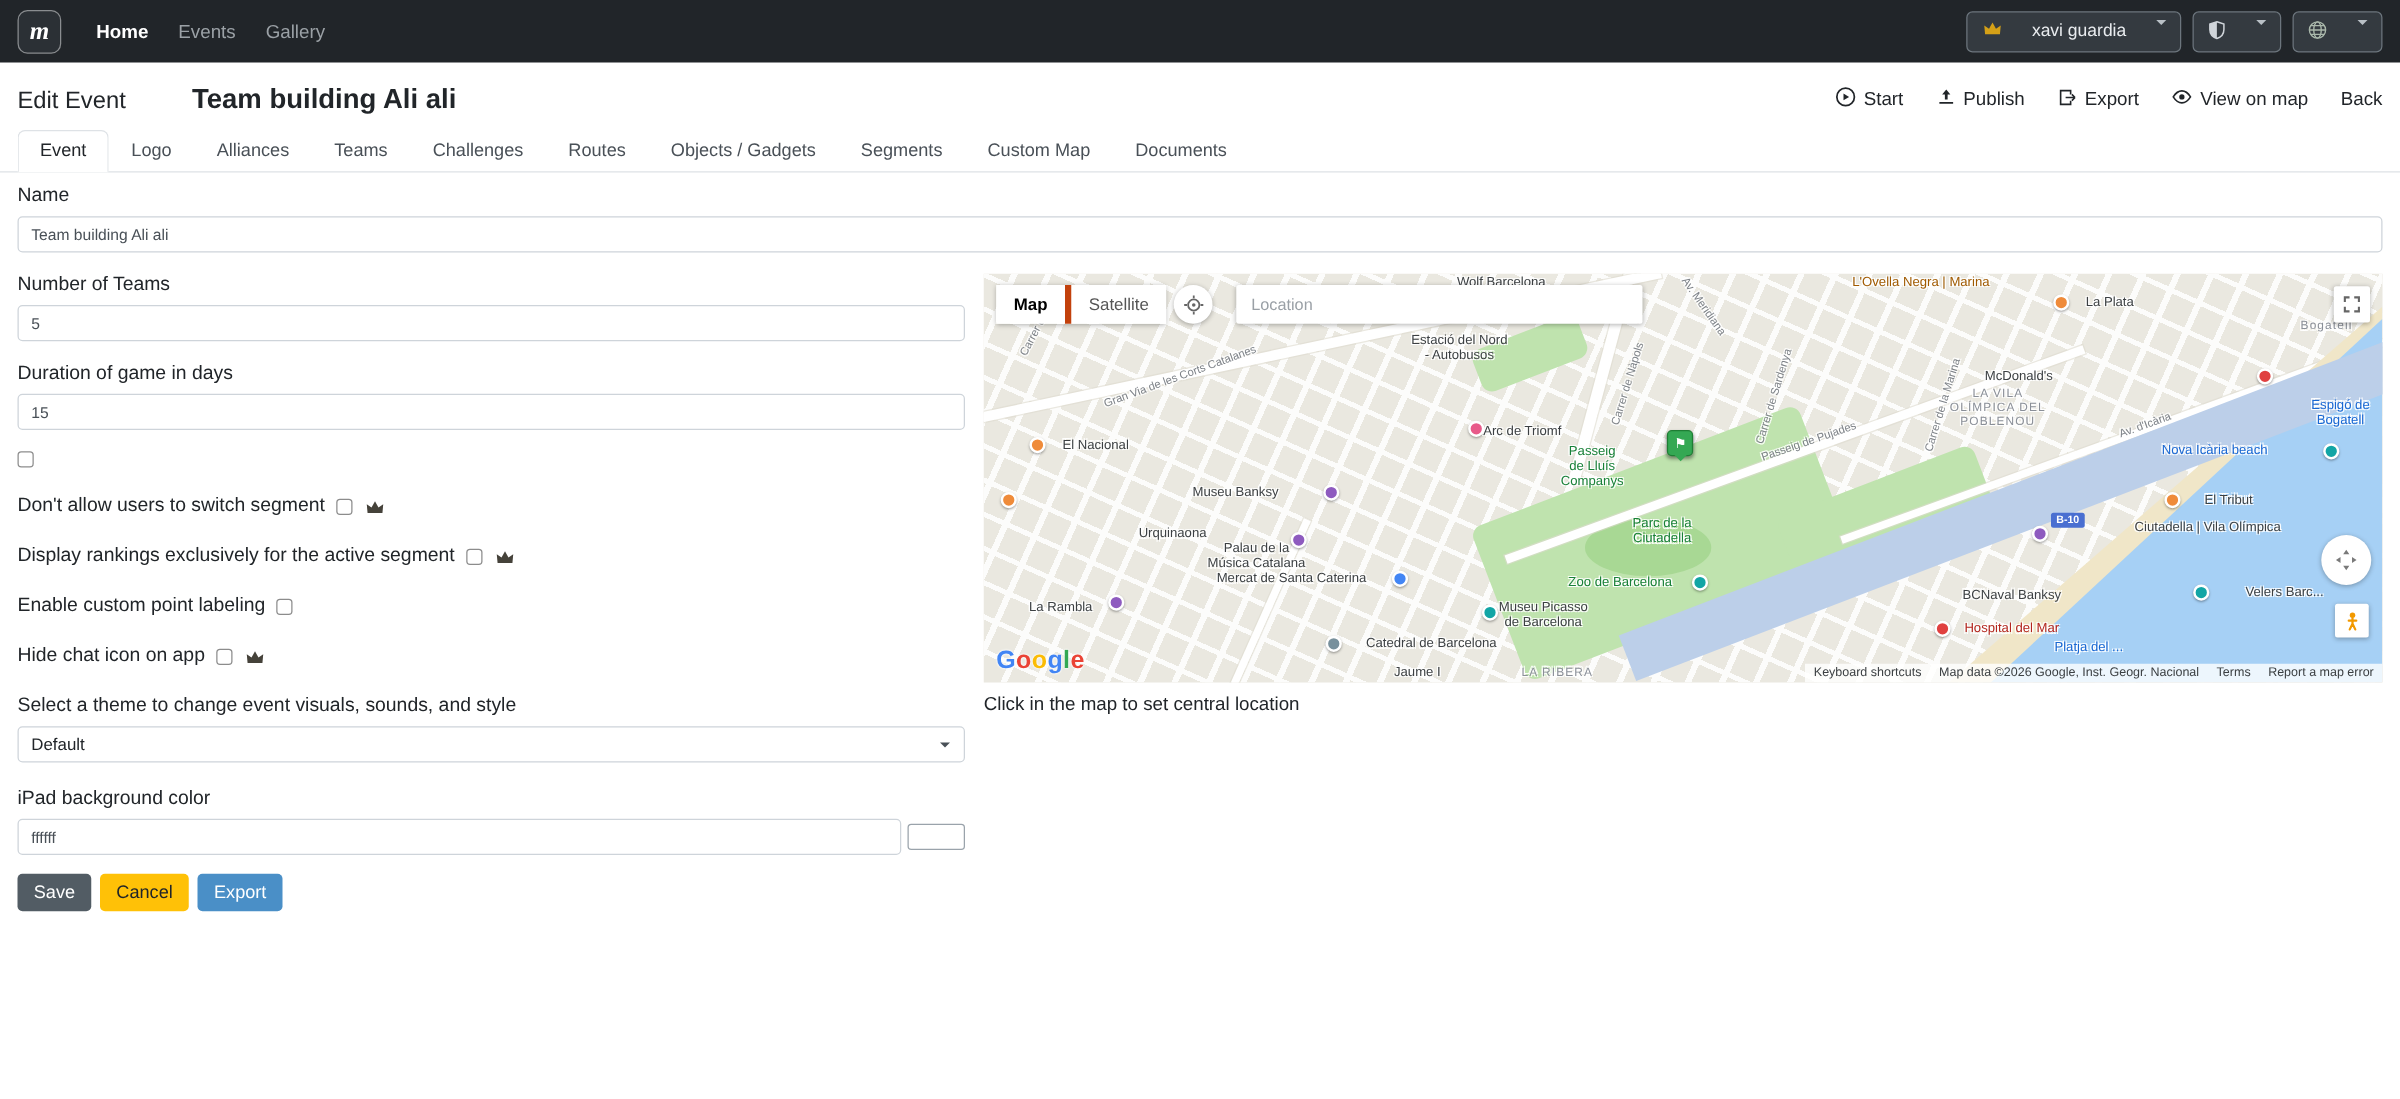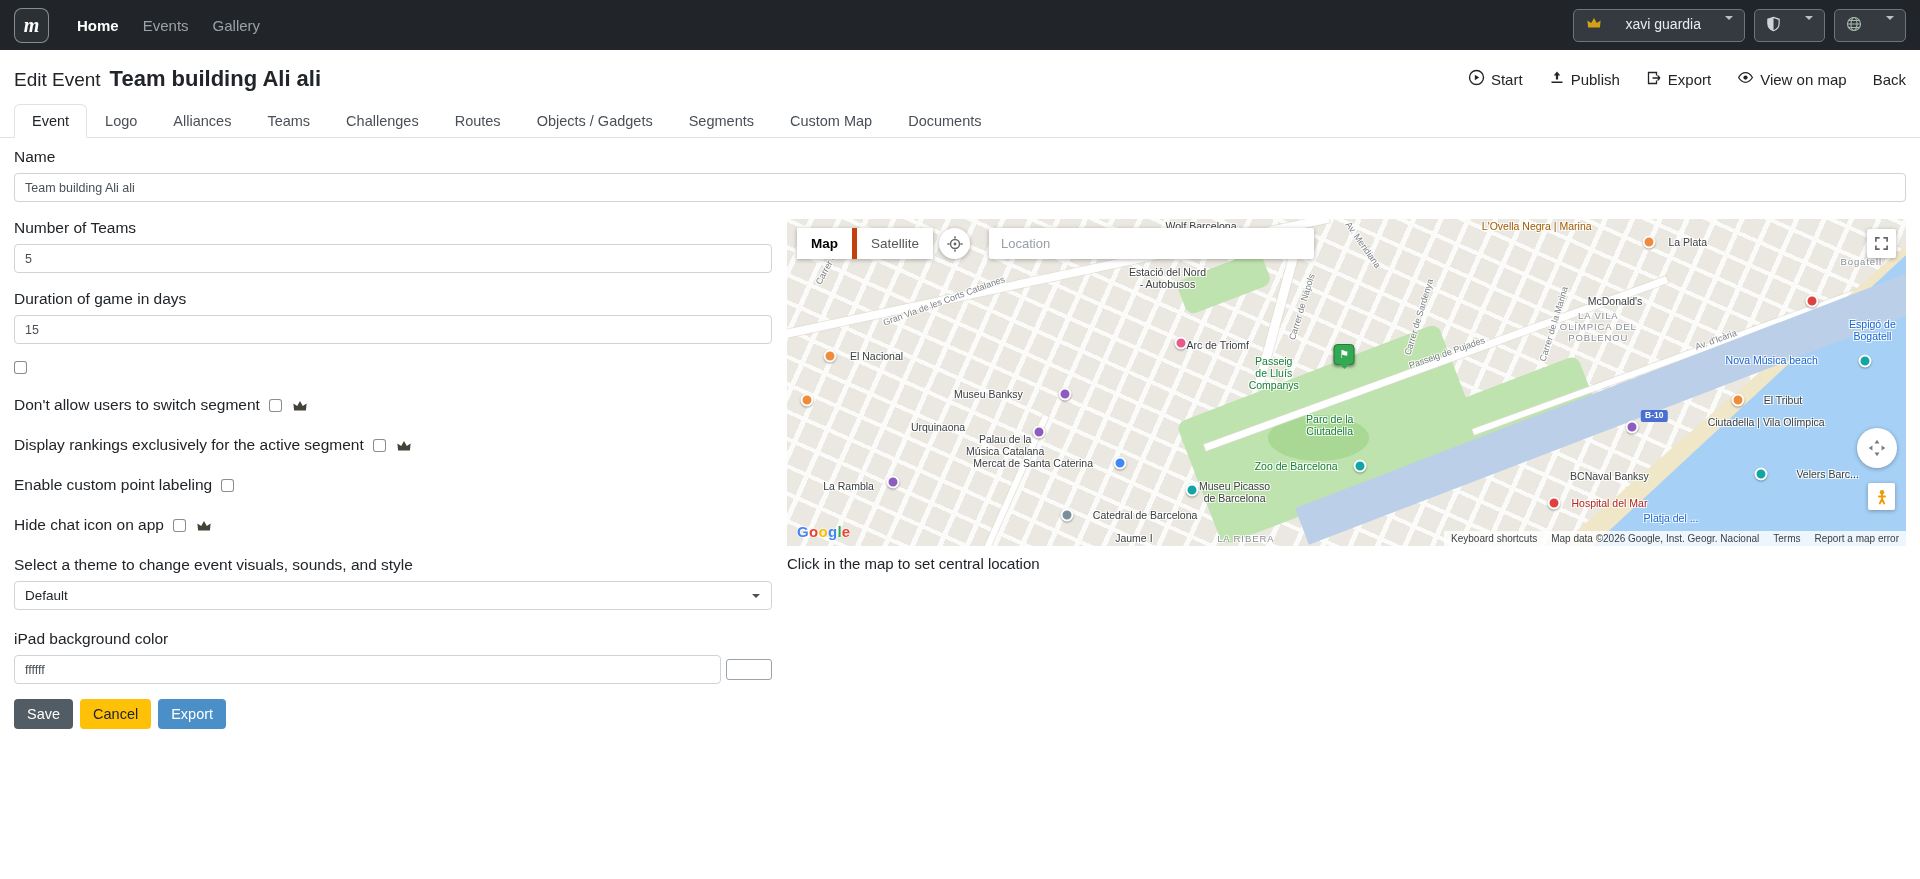--- a/index.html
+++ b/index.html
@@ -14,21 +14,21 @@
   .nav-links { display:flex; margin-left:16px; }
   .nav-link { color:#9ba1a6; font-size:15px; padding:8px 12px; cursor:pointer; }
   .nav-link.active { color:#fff; font-weight:600; }
   .nav-right { margin-left:auto; display:flex; gap:9px; align-items:center; }
   .nav-btn { display:flex; gap:24px; background:#343a40; border:1px solid #6c757d;
              border-radius:5px; color:#e9ecef; padding:6px 11px; font-size:14px; cursor:pointer; height:33px; }
   .caret { width:0; height:0; border-left:4px solid transparent; border-right:4px solid transparent;
            border-top:4.5px solid #b9c0c6; display:inline-block; }
 
   
-  .page-header { display:flex; align-items:baseline; padding:16px 14px 6px; }
+  .page-header { display:flex; align-items:baseline; padding:16px 14px 6px;gap:44px; }
   .title-prefix { font-size:19px; margin-right:9px; }
   .title-main { font-size:22px; font-weight:700; margin:0; }
   .header-actions { margin-left:auto; display:flex; gap:26px; align-items:center; font-size:15px; }
   .h-action { display:flex; align-items:center; gap:6px; cursor:pointer; }
 
   
   .tabs { display:flex; border-bottom:1px solid #dee2e6; padding:6px 0 0 14px; }
   .tab { padding:8px 17px; font-size:14.5px; color:#495057; cursor:pointer;
          border:1px solid transparent; border-radius:6px 6px 0 0; margin-bottom:-1px; }
   .tab.active { background:#fff; border-color:#dee2e6 #dee2e6 #fff; color:#212529; }
@@ -108,21 +108,21 @@
   .loc-input::placeholder { color:#9aa0a6; }
   .fs-btn { position:absolute; top:10px; right:10px; width:29px; height:29px; background:#fff; border-radius:2px;
             box-shadow:0 1px 4px rgba(0,0,0,.3); display:flex; align-items:center; justify-content:center;
             cursor:pointer; z-index:5; }
   .pan-btn { position:absolute; right:9px; top:64%; width:40px; height:40px; border-radius:50%; background:#fff;
              box-shadow:0 1px 4px rgba(0,0,0,.3); display:flex; align-items:center; justify-content:center;
              cursor:pointer; z-index:5; }
   .pegman-btn { position:absolute; right:11px; bottom:36px; width:27px; height:27px; background:#fff;
              border-radius:2px; box-shadow:0 1px 4px rgba(0,0,0,.3); display:flex; align-items:center;
              justify-content:center; cursor:pointer; z-index:5; }
-  .google-logo { position:absolute; left:10px; bottom:6px; font-size:15px; font-weight:600;
+  .google-logo { position:absolute; left:10px; bottom:6px; font-size:20px; font-weight:600;
              letter-spacing:.3px; z-index:5; cursor:pointer;
              text-shadow:0 0 2px #fff, 0 0 2px #fff; }
   .attrib { position:absolute; right:0; bottom:0; background:rgba(255,255,255,.8); font-size:10px;
              color:#3c4043; padding:2px 7px; display:flex; gap:14px; z-index:5; align-items:center; }
   .attrib span { cursor:pointer; }
   .map-caption { font-size:15px; margin-top:9px; }
 </style>
 </head>
 <body>
 
@@ -326,21 +326,21 @@
             <div class="mlabel poi" style="left: 74%; top: 25%; transform: translate(-50%, -50%);">McDonald's</div>
             <div class="mlabel area" style="left: 72.5%; top: 33%; transform: translate(-50%, -50%);">LA VILA
 OLÍMPICA DEL
 POBLENOU</div>
             <div class="mlabel area" style="left: 96%; top: 13%; transform: translate(-50%, -50%);">Bogatell</div>
             <div class="mlabel poi" style="left: 8%; top: 42%; transform: translate(-50%, -50%);">El Nacional</div>
             <div class="mlabel poi" style="left: 38.5%; top: 38.5%; transform: translate(-50%, -50%);">Arc de Triomf</div>
             <div class="mlabel poi" style="color: rgb(24, 128, 56); left: 43.5%; top: 47%; transform: translate(-50%, -50%);">Passeig
 de Lluís
 Companys</div>
-            <div class="mlabel poi" style="color: rgb(25, 103, 210); left: 88%; top: 43%; transform: translate(-50%, -50%);">Nova Música beach</div>
+            <div class="mlabel poi" style="color: rgb(25, 103, 210); left: 88%; top: 43%; transform: translate(-50%, -50%);">Nova Icària beach</div>
             <div class="mlabel poi" style="color: rgb(25, 103, 210); left: 97%; top: 34%; transform: translate(-50%, -50%);">Espigó de
 Bogatell</div>
             <div class="mlabel poi" style="left: 18%; top: 53.5%; transform: translate(-50%, -50%);">Museu Banksy</div>
             <div class="mlabel poi" style="left: 13.5%; top: 63.5%; transform: translate(-50%, -50%);">Urquinaona</div>
             <div class="mlabel poi" style="left: 19.5%; top: 69%; transform: translate(-50%, -50%);">Palau de la
 Música Catalana</div>
             <div class="mlabel poi" style="left: 22%; top: 74.5%; transform: translate(-50%, -50%);">Mercat de Santa Caterina</div>
             <div class="mlabel poi" style="color: rgb(24, 128, 56); left: 48.5%; top: 63%; transform: translate(-50%, -50%);">Parc de la
 Ciutadella</div>
             <div class="mlabel poi" style="color: rgb(24, 128, 56); left: 45.5%; top: 75.5%; transform: translate(-50%, -50%);">Zoo de Barcelona</div>

